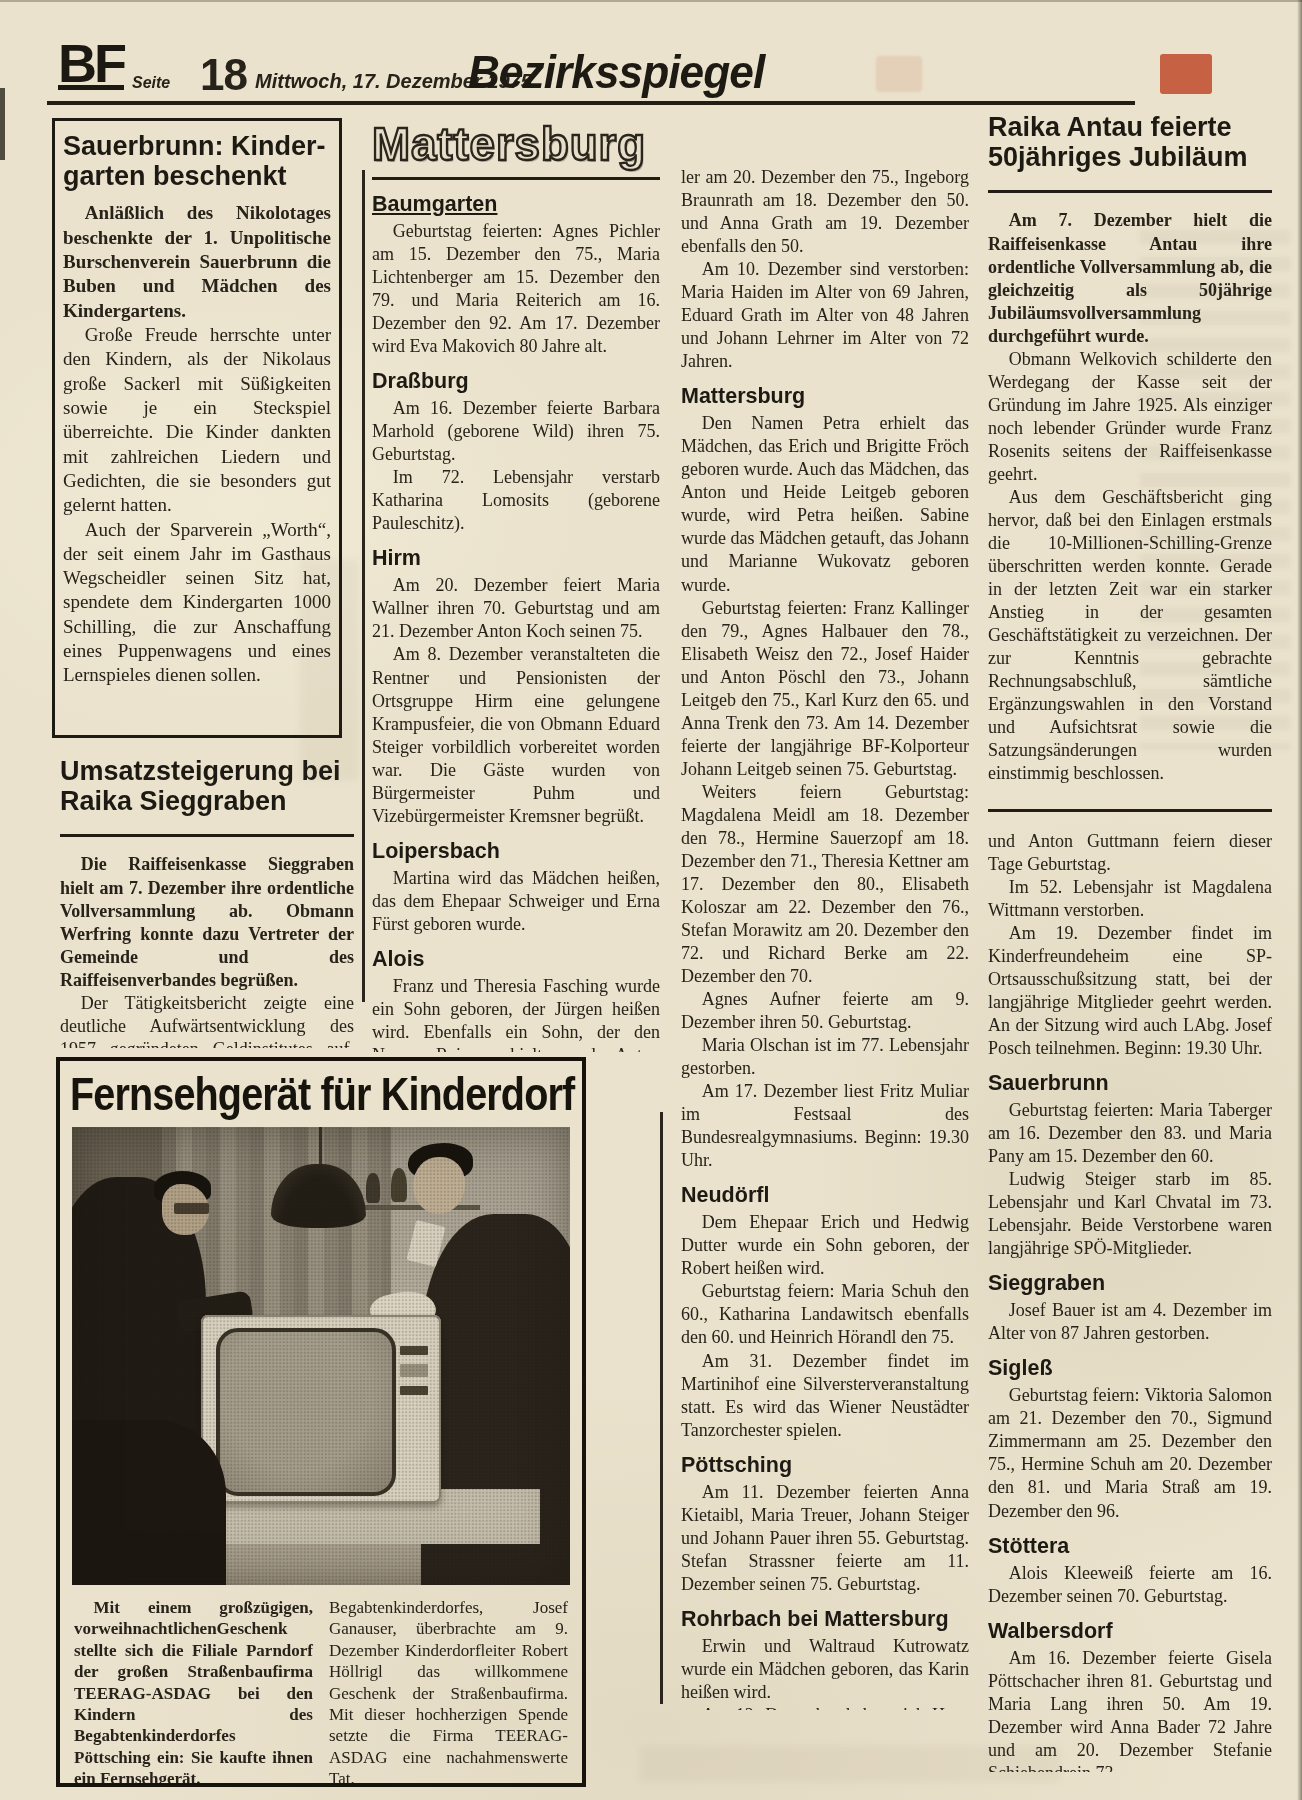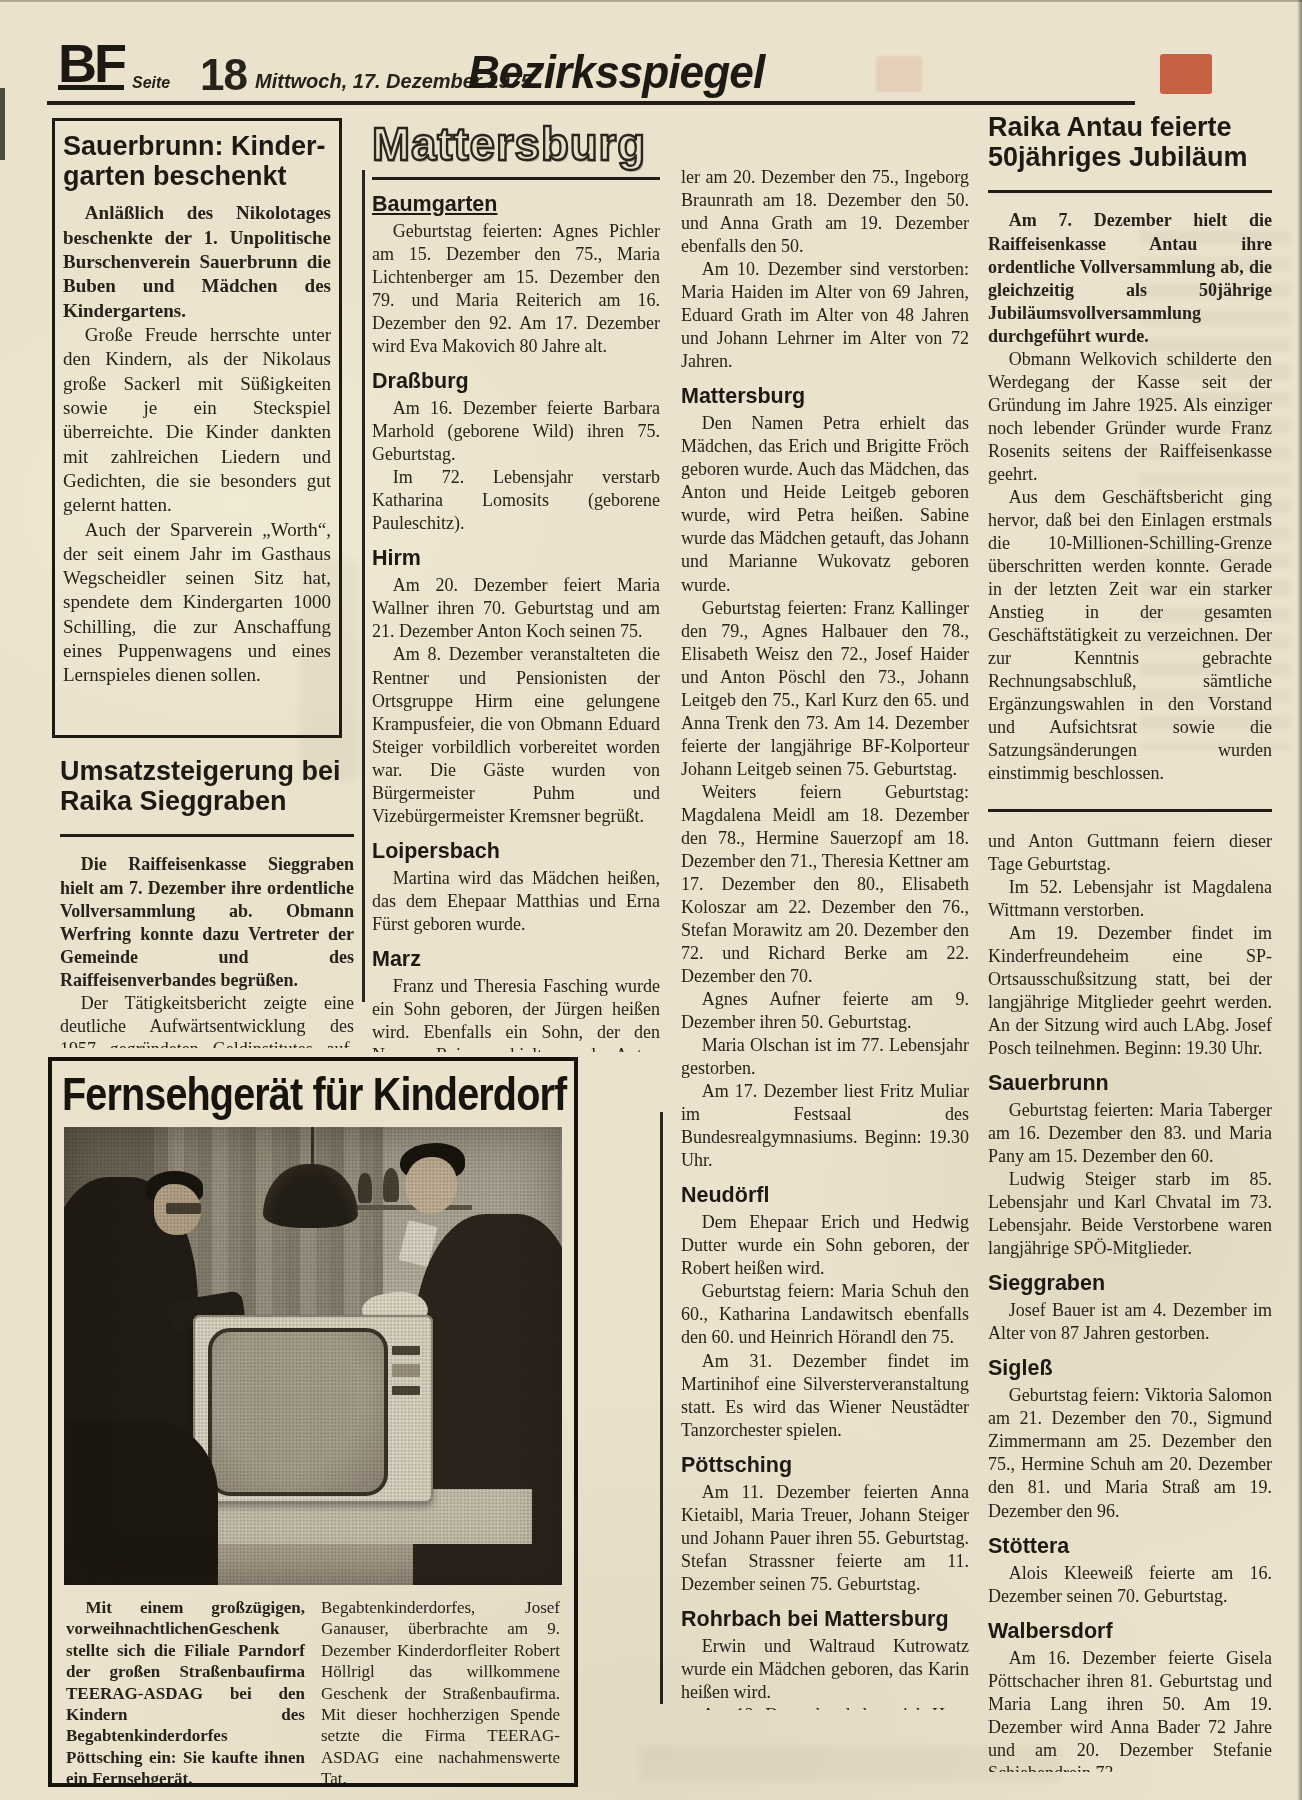--- a/index.html
+++ b/index.html
@@ -28,21 +28,21 @@
   .body-p.cont{text-indent:0;}
   .sec-head{margin:11px 0 3px;font:700 21.5px "Liberation Sans",sans-serif;color:#1d1913;}
   div[data-render] > .sec-head:first-child{margin-top:0;text-decoration:underline;}
   
   .box-article{position:absolute;left:52px;top:118px;width:268px;height:598px;border:3.5px solid #1d1913;padding:8px 8px;overflow:hidden;background:transparent;}
   .box-article h2{margin:2px 0 10px;font:700 27px "Liberation Sans",sans-serif;line-height:1.12;color:#1d1913;}
   .box-article .body-p{font-size:19px;}
   .umsatz{position:absolute;left:60px;top:756px;width:294px;height:292px;overflow:hidden;}
   h2.ruled{margin:0 0 16px;font:700 27px "Liberation Sans",sans-serif;line-height:1.12;color:#1d1913;border-bottom:3.5px solid #221d15;padding-bottom:18px;}
   
-  .photo-box{position:absolute;left:48px;top:1057px;width:522px;height:722px;border:4px solid #16130d;overflow:hidden;}
+  .photo-box{position:absolute;left:56px;top:1057px;width:522px;height:722px;border:4px solid #16130d;overflow:hidden;}
   .photo-headline{margin:6px 10px 2px;font:800 46px "Liberation Sans",sans-serif;letter-spacing:-1px;white-space:nowrap;transform:scaleX(.86);transform-origin:left;color:#17140e;}
   .photo{position:relative;margin:6px 12px 0;height:458px;overflow:hidden;
     background:linear-gradient(180deg,#a39c8d 0%,#b2aa9a 32%,#bcb4a3 62%,#a79d8b 100%);}
   .ph{position:absolute;}
   .ph-wall-dark{left:0;top:0;width:22%;height:72%;background:#6b6455;}
   .ph-curtain{left:18%;top:0;width:46%;height:64%;opacity:.9;
     background:repeating-linear-gradient(90deg,#7d7667 0 14px,#968e7d 14px 30px,#867e6e 30px 44px);}
   .ph-shelf{left:57%;top:17%;width:25%;height:5px;background:#5d5748;}
   .ph-fig1{left:59%;top:10%;width:14px;height:30px;background:#3e382c;border-radius:45% 45% 20% 20%;}
   .ph-fig2{left:64%;top:9%;width:16px;height:34px;background:#46402f;border-radius:50% 50% 20% 20%;}
@@ -174,22 +174,22 @@
     <div data-render="mattersburg_column.sections">
         <h3 class="sec-head">Baumgarten</h3>
         <p class="body-p normal">Geburtstag feierten: Agnes Pichler am 15. Dezember den 75., Maria Lichtenberger am 15. Dezember den 79. und Maria Reiterich am 16. Dezember den 92. Am 17. Dezember wird Eva Makovich 80 Jahre alt.</p>
         <h3 class="sec-head">Draßburg</h3>
         <p class="body-p normal">Am 16. Dezember feierte Barbara Marhold (geborene Wild) ihren 75. Geburtstag.</p>
         <p class="body-p normal">Im 72. Lebensjahr verstarb Katharina Lomosits (geborene Pauleschitz).</p>
         <h3 class="sec-head">Hirm</h3>
         <p class="body-p normal">Am 20. Dezember feiert Maria Wallner ihren 70. Geburtstag und am 21. Dezember Anton Koch seinen 75.</p>
         <p class="body-p normal">Am 8. Dezember veranstalteten die Rentner und Pensionisten der Ortsgruppe Hirm eine gelungene Krampusfeier, die von Obmann Eduard Steiger vorbildlich vorbereitet worden war. Die Gäste wurden von Bürgermeister Puhm und Vizebürgermeister Kremsner begrüßt.</p>
         <h3 class="sec-head">Loipersbach</h3>
-        <p class="body-p normal">Martina wird das Mädchen heißen, das dem Ehepaar Matthias und Erna Fürst geboren wurde.</p>
-        <h3 class="sec-head">Marz</h3>
+        <p class="body-p normal">Martina wird das Mädchen heißen, das dem Ehepaar Schweiger und Erna Fürst geboren wurde.</p>
+        <h3 class="sec-head">Alois</h3>
         <p class="body-p normal">Franz und Theresia Fasching wurde ein Sohn geboren, der Jürgen heißen wird. Ebenfalls ein Sohn, der den Namen Rainer erhielt, wurde Anton und Helga Feurer geboren.</p>
       </div>
   </section>
 
   <section class="col3">
     <div data-render="third_column.sections">
         <p class="body-p cont">ler am 20. Dezember den 75., Ingeborg Braunrath am 18. Dezember den 50. und Anna Grath am 19. Dezember ebenfalls den 50.</p>
         <p class="body-p normal">Am 10. Dezember sind verstorben: Maria Haiden im Alter von 69 Jahren, Eduard Grath im Alter von 48 Jahren und Johann Lehrner im Alter von 72 Jahren.</p>
         <h3 class="sec-head">Mattersburg</h3>
         <p class="body-p normal">Den Namen Petra erhielt das Mädchen, das Erich und Brigitte Fröch geboren wurde. Auch das Mädchen, das Anton und Heide Leitgeb geboren wurde, wird Petra heißen. Sabine wurde das Mädchen getauft, das Johann und Marianne Wukovatz geboren wurde.</p>

